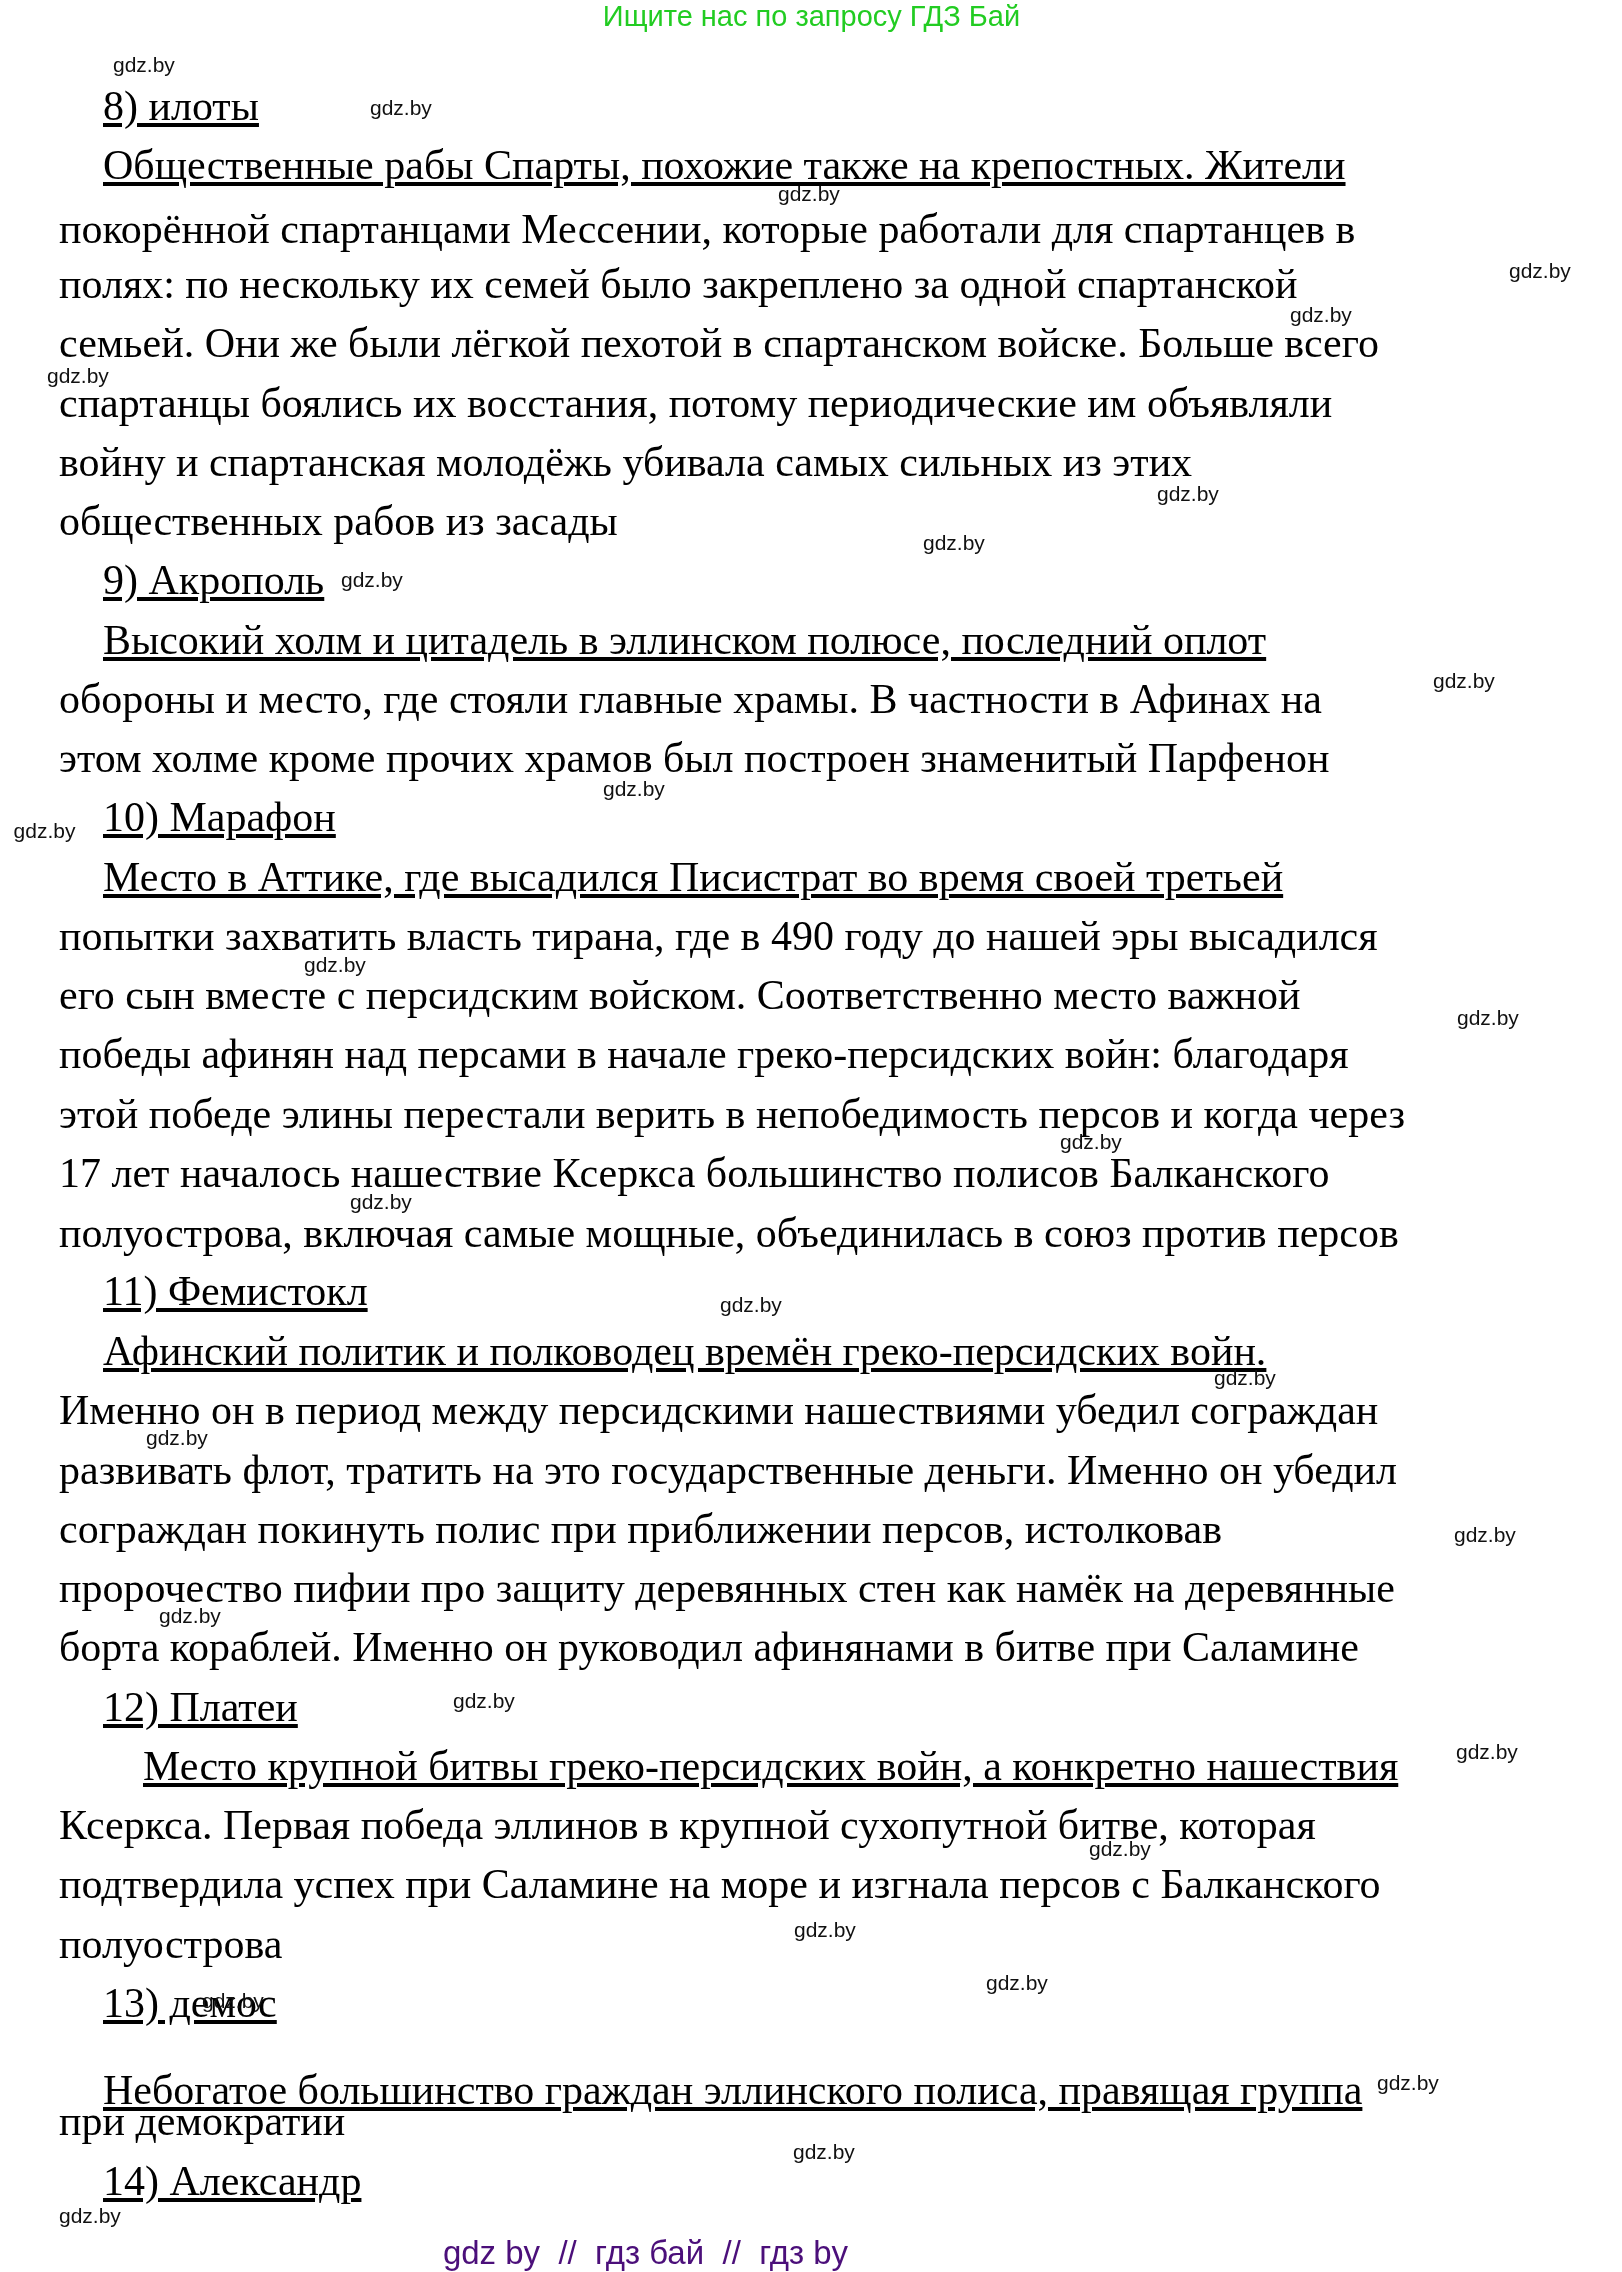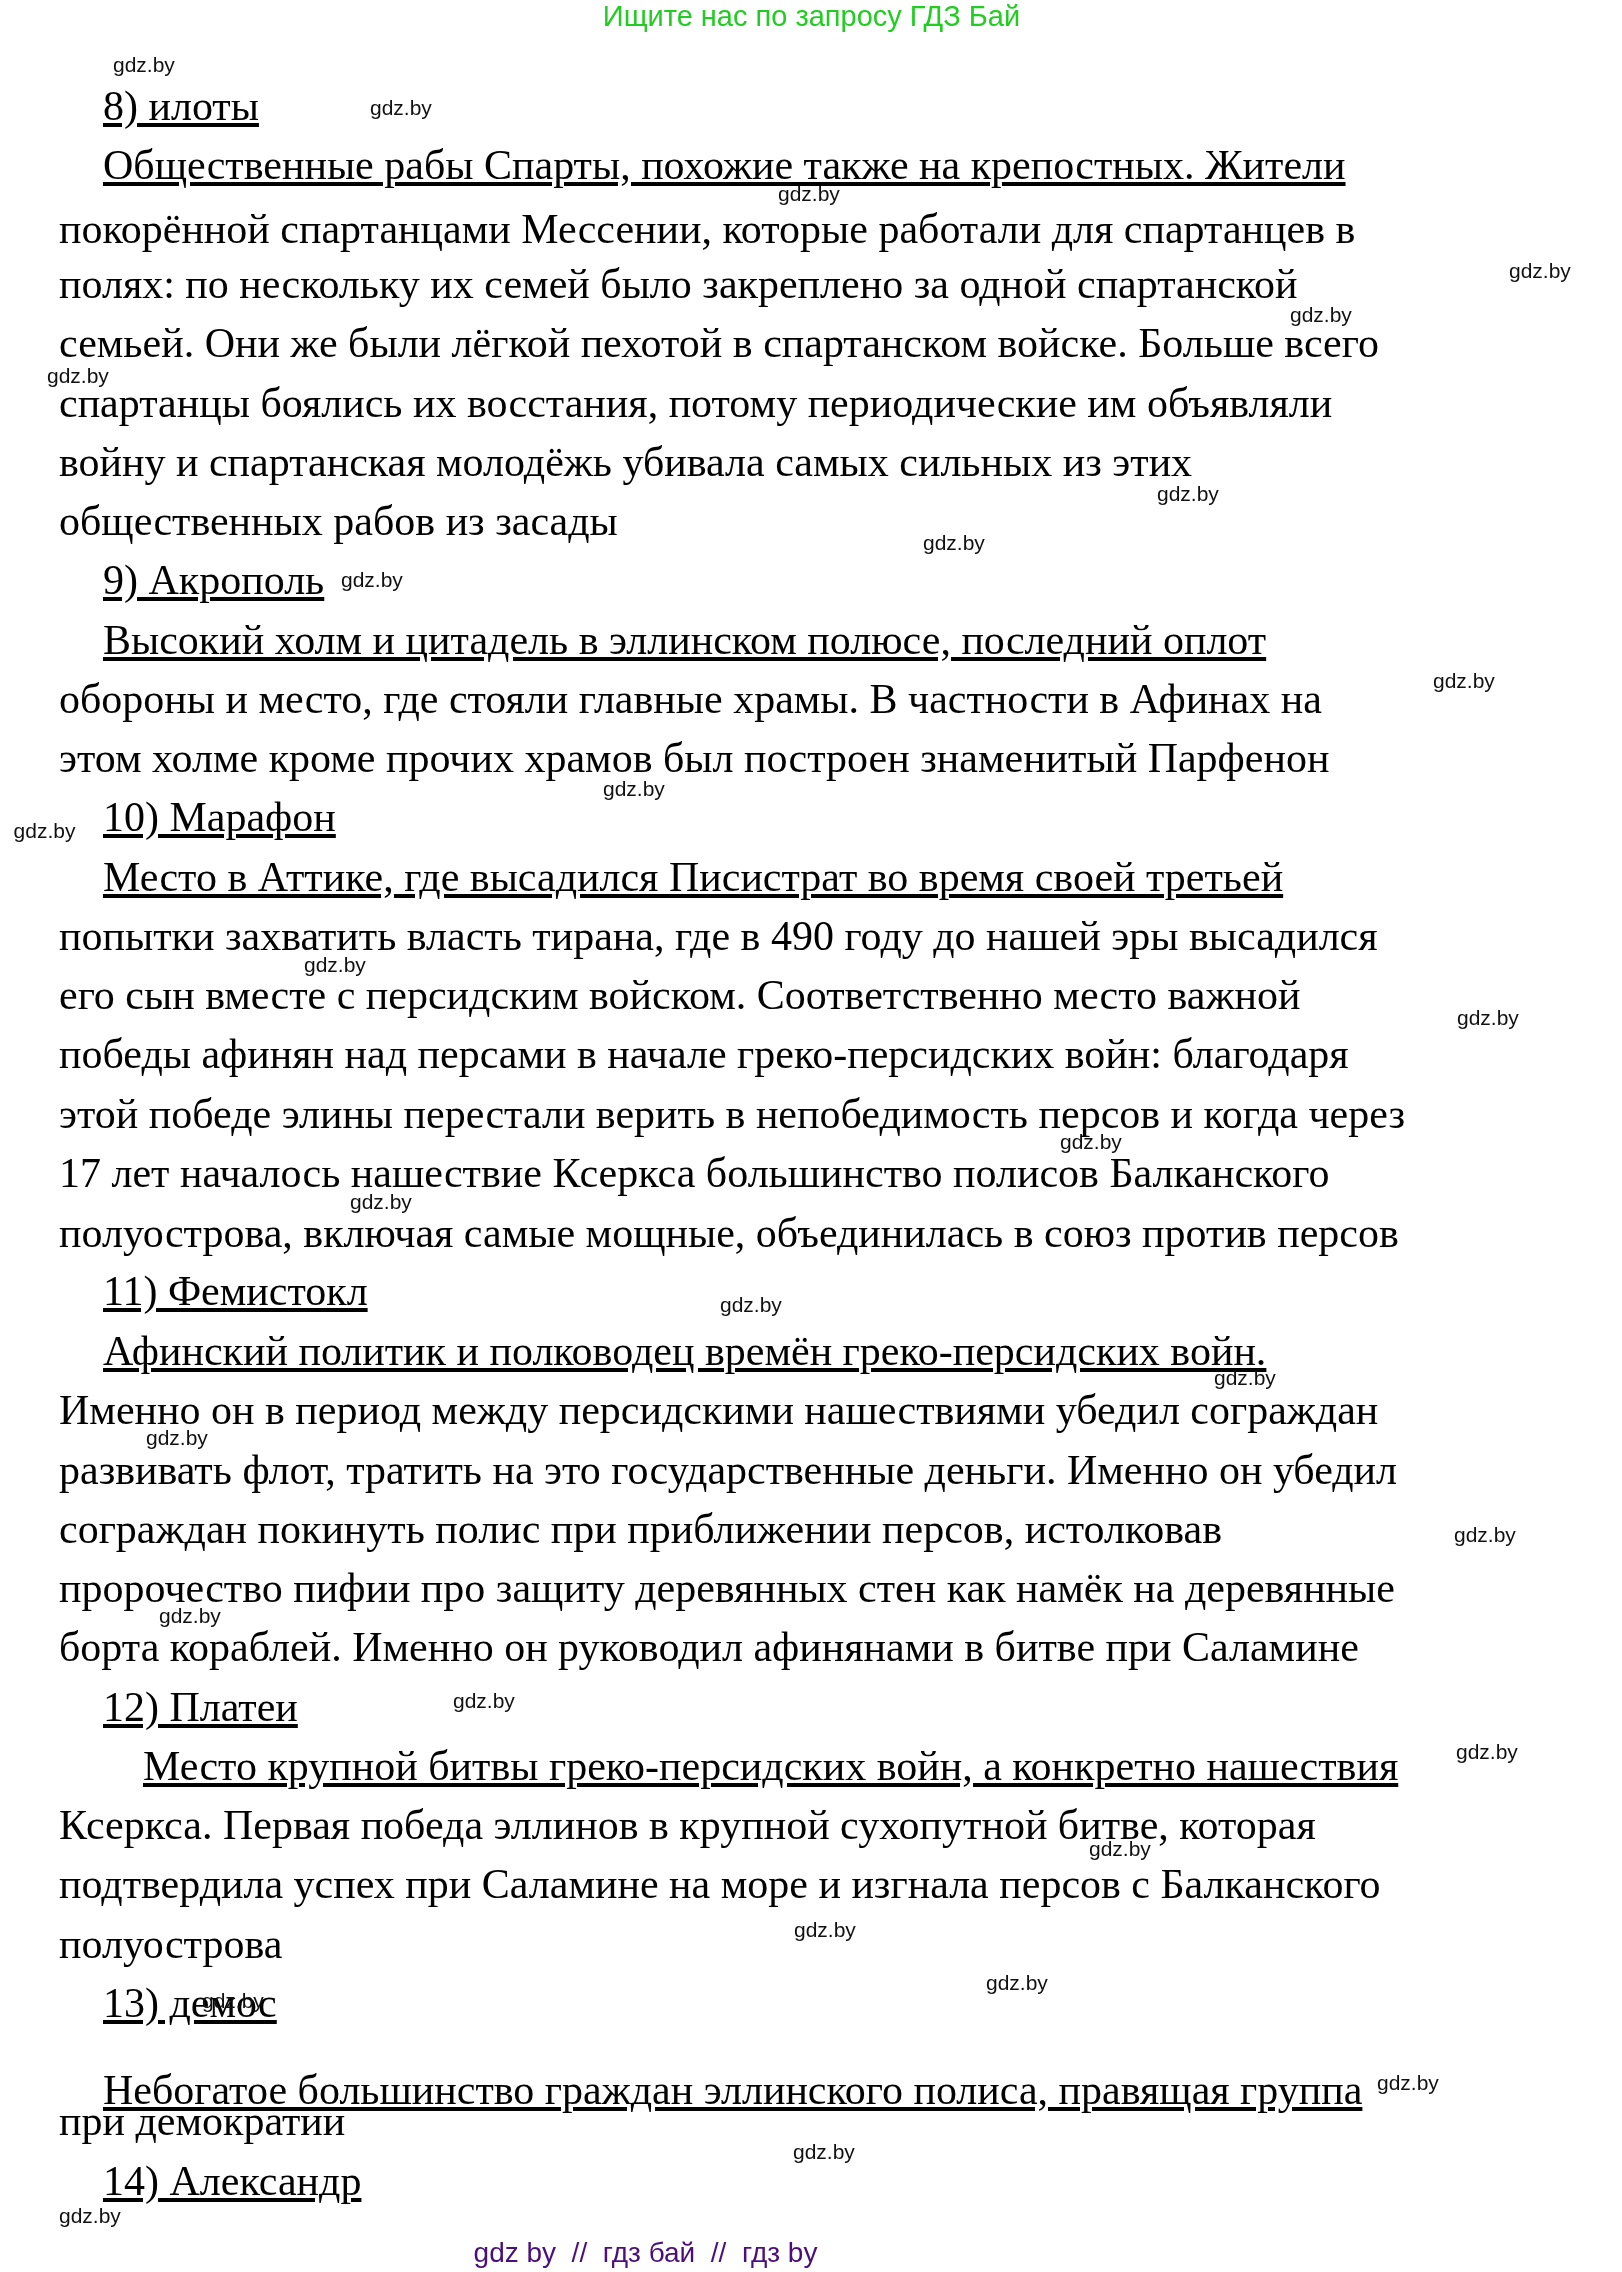--- a/index.html
+++ b/index.html
@@ -4,21 +4,21 @@
   <style>
     html, body { margin: 0; padding: 0; background: #ffffff; }
     body { width: 1623px; height: 2273px; position: relative; overflow: hidden; }
     .top-banner {
       position: absolute; left: 0; top: 0; width: 1623px; text-align: center;
       font-family: "Liberation Sans", sans-serif; font-size: 29px; line-height: 33px;
       color: #22cc22;
     }
     .bottom-banner {
       position: absolute; left: 0; top: 2236px; width: 1291px; text-align: center;
-      font-family: "Liberation Sans", sans-serif; font-size: 28px; line-height: 33px;
+      font-family: "Liberation Sans", sans-serif; font-size: 33px; line-height: 33px;
       color: #4b0f7a; white-space: pre;
     }
     .line {
       position: absolute; left: 59px;
       font-family: "Liberation Serif", serif; font-size: 42px; line-height: 47px;
       color: #000; white-space: nowrap;
     }
     .line.indent { left: 103px; text-decoration: underline; }
     .wm {
       position: absolute; font-family: "Liberation Sans", sans-serif; font-size: 21px;

